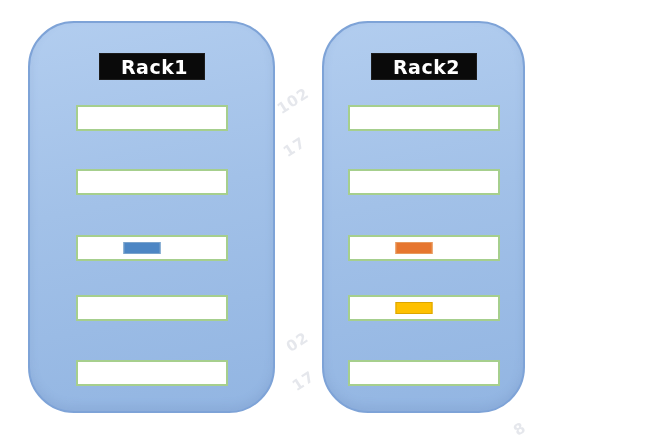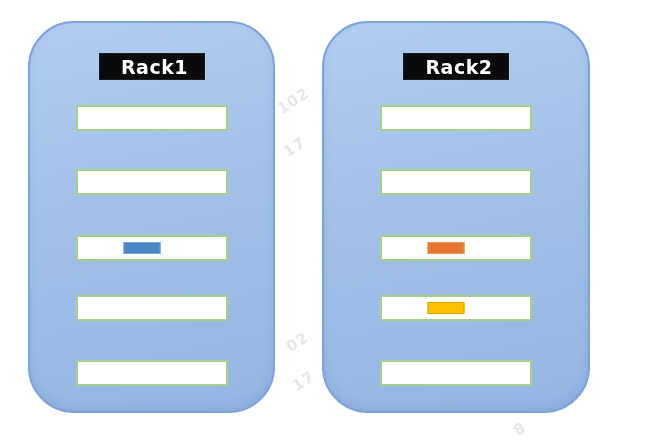--- a/index.html
+++ b/index.html
@@ -20,21 +20,21 @@
   
   .rack {
     position:absolute; top:21px; width:247px; height:392px;
     border-radius:46px;
     background:linear-gradient(168deg,#b2cdef 0%,#a2c1e8 45%,#92b5e2 100%);
     border:2px solid #7ea3d7;
     box-sizing:border-box;
     box-shadow:inset 0 -5px 8px rgba(100,130,180,0.18);
   }
   .rack.first  { left:28px; }
-  .rack.second { left:322px; width:268px; }
+  .rack.second { left:322px; width:203px; }
 
   .rack-label {
     position:absolute; top:30px; left:50%; transform:translateX(-50%);
     width:106px; height:27px; background:#0a0a0a; border:1px solid #1c1c1c;
     color:#ffffff; font-size:19px; font-weight:bold;
     display:flex; align-items:center; justify-content:center;
     box-sizing:border-box; padding-left:6px; letter-spacing:0.5px;
   }
 
   .slot {

